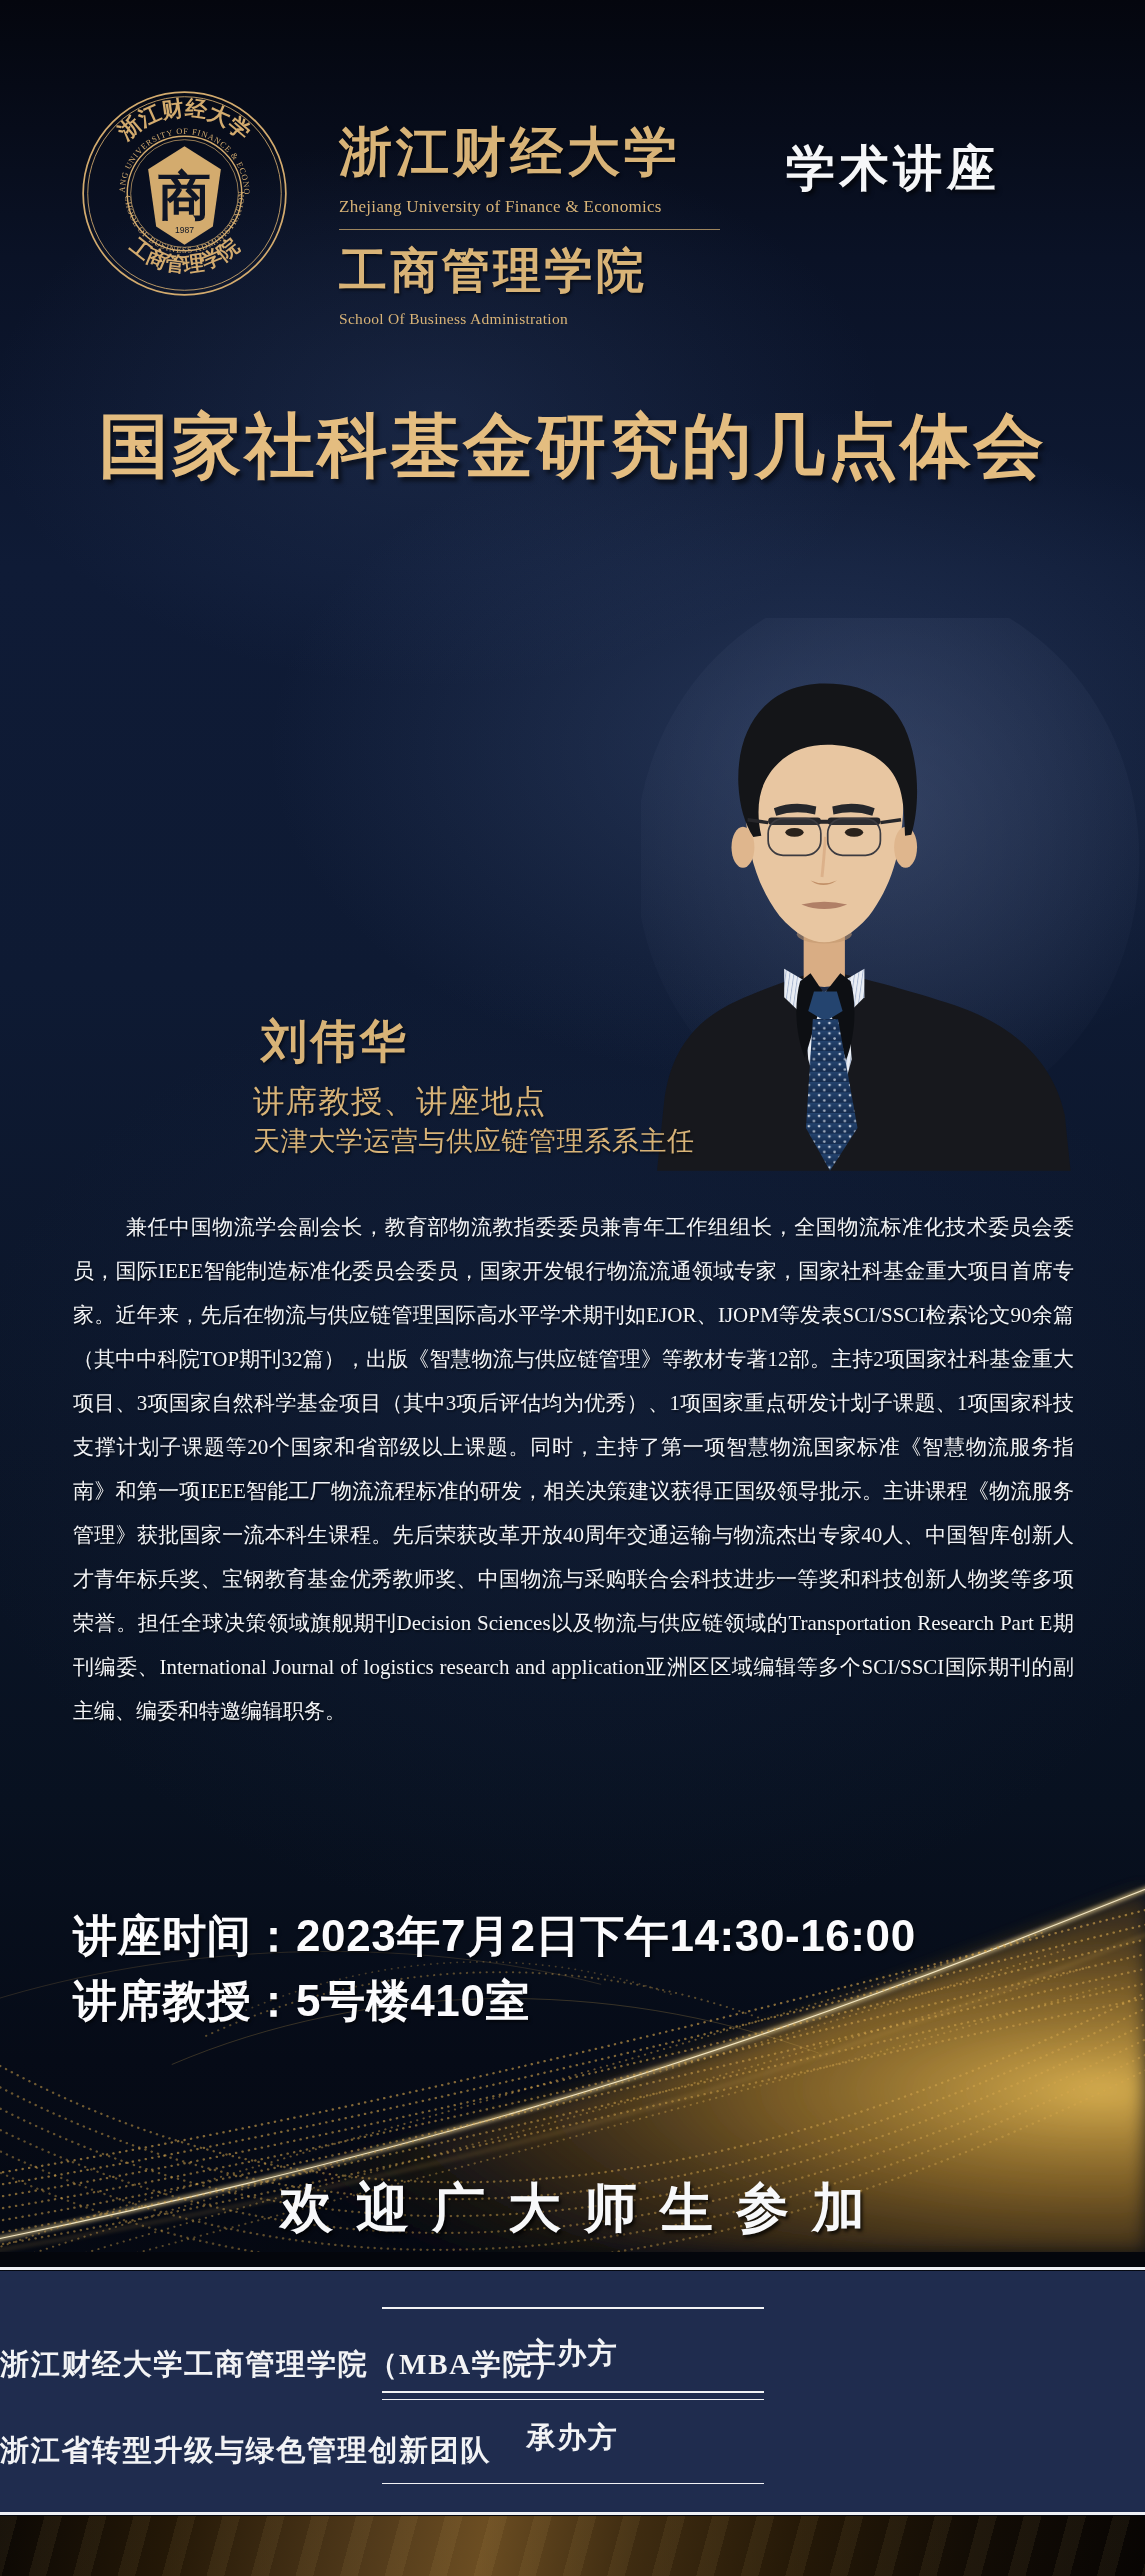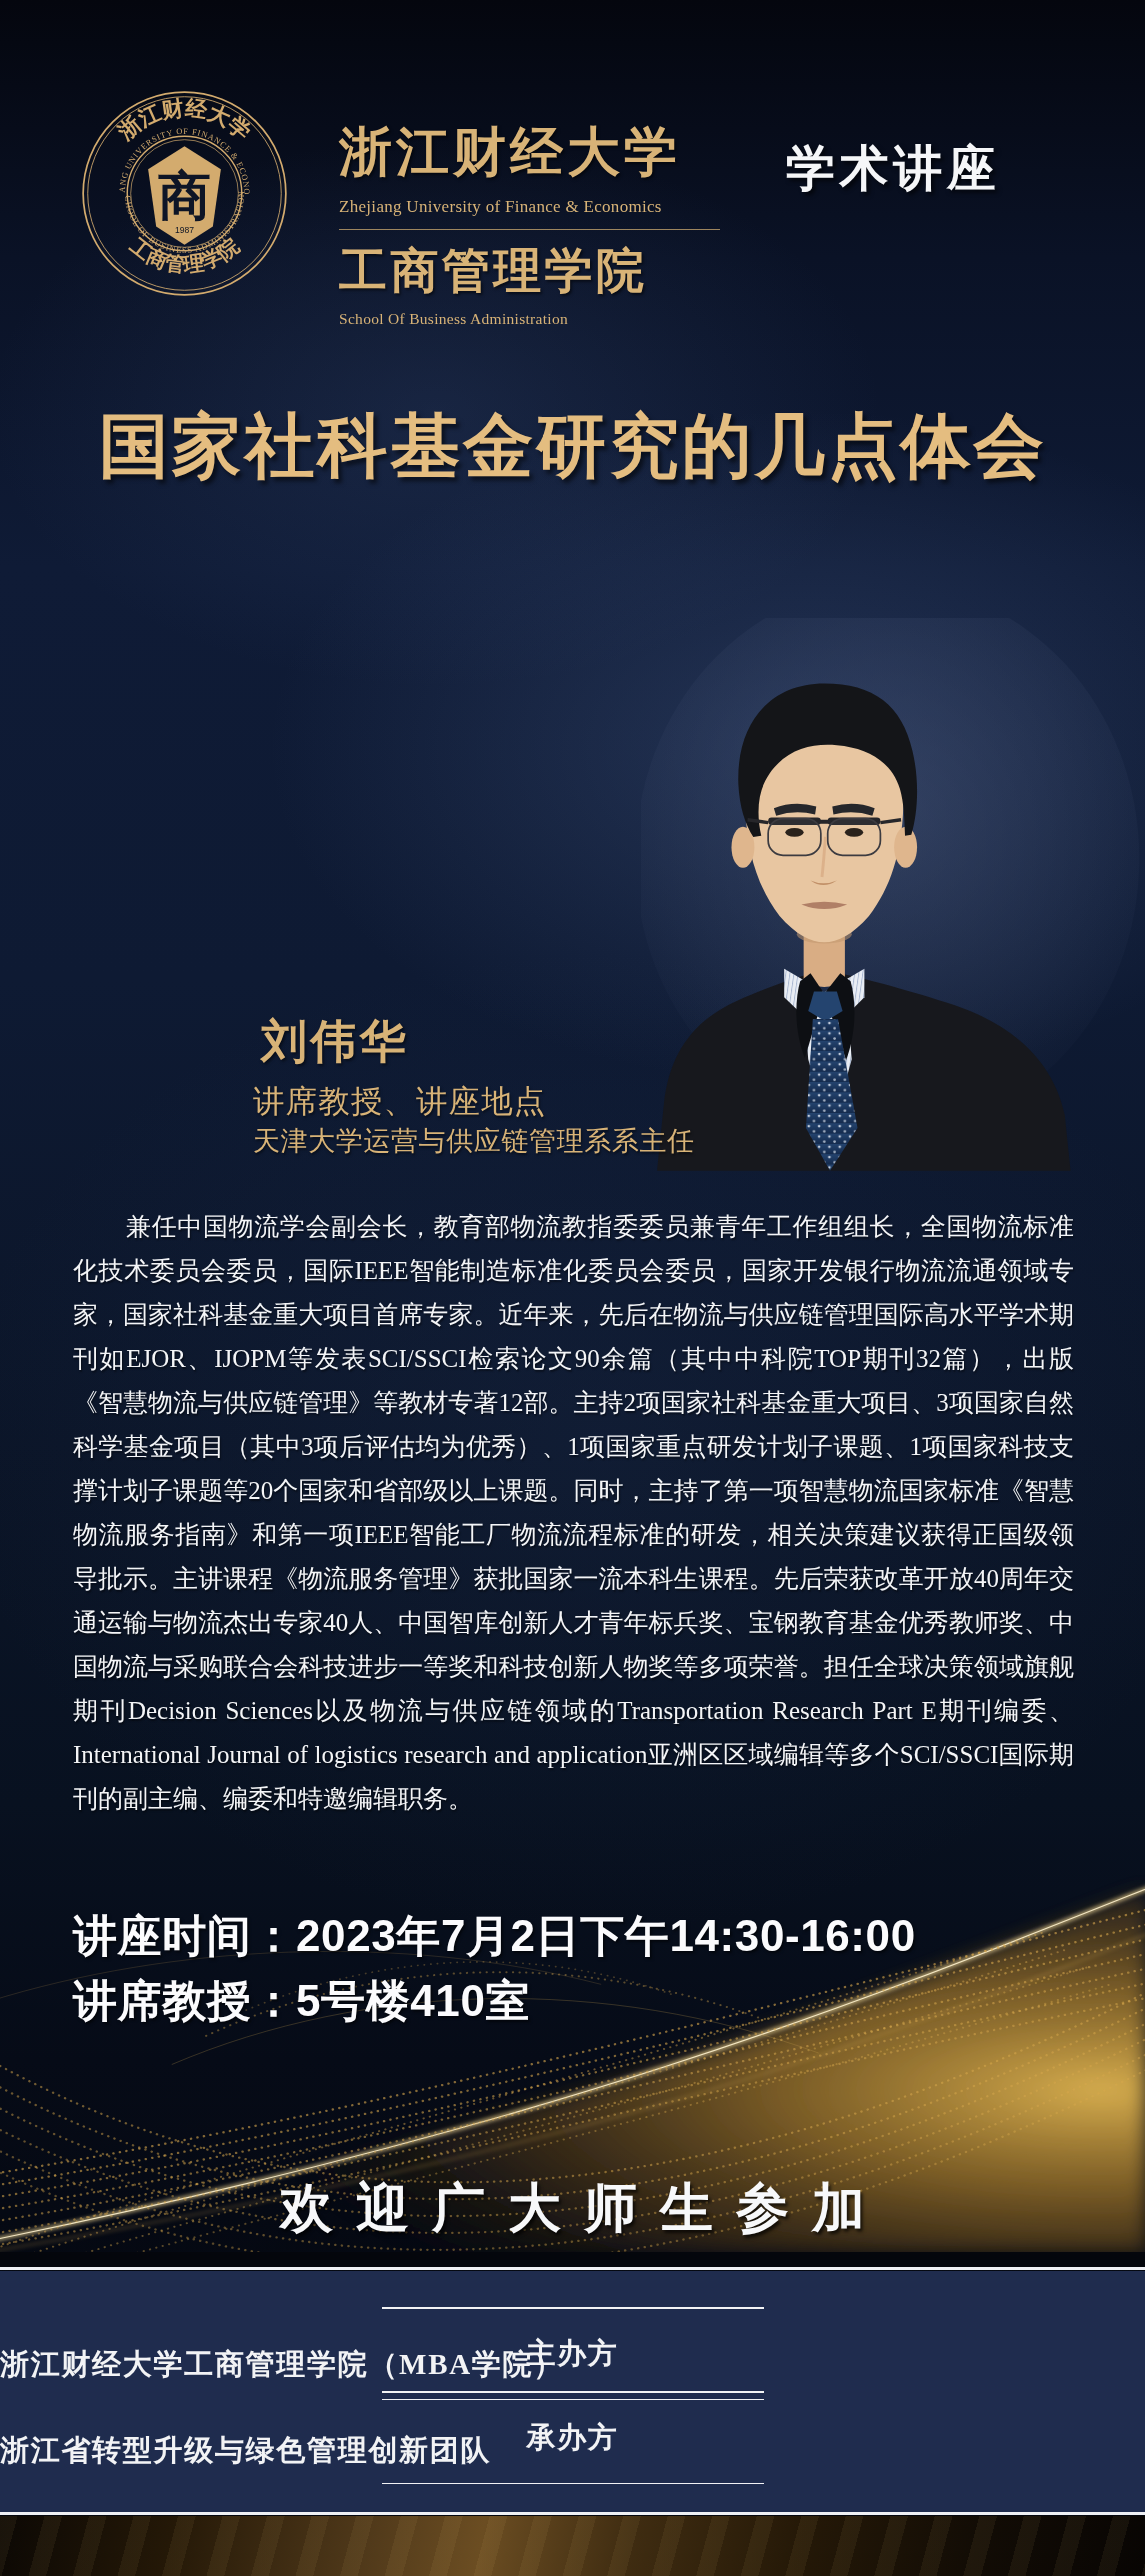--- a/index.html
+++ b/index.html
@@ -30,21 +30,21 @@
     font-size:70px;letter-spacing:2.9px;color:#e4bd80;
     text-shadow:3.4px 4px 4px rgba(0,0,0,.55);white-space:nowrap;}
   
   .portrait{left:641px;top:618px;width:504px;height:553px;}
   .spk-name{left:261px;top:1011px;font-family:"Liberation Sans",sans-serif;font-weight:bold;
             font-size:46px;letter-spacing:3.4px;color:#d8b377;text-shadow:1.7px 2.3px 2.9px rgba(0,0,0,.5);}
   .spk-title1{left:253px;top:1081px;font-size:31.5px;color:#d8b377;letter-spacing:1.1px;text-shadow:1.1px 1.7px 2.3px rgba(0,0,0,.5);}
   .spk-title2{left:253px;top:1123px;font-size:27px;color:#d8b377;letter-spacing:0.6px;text-shadow:1.1px 1.7px 2.3px rgba(0,0,0,.5);}
   
   .bio{left:73px;top:1205px;width:1001px;margin:0;
-       font-size:25px;line-height:44px;color:#f4f5f7;
+       font-size:21px;line-height:44px;color:#f4f5f7;
        text-align:justify;text-indent:53px;text-shadow:1.1px 1.7px 1.7px rgba(0,0,0,.45);}
   
   .detail{left:73px;font-family:"Liberation Sans",sans-serif;font-weight:bold;
           font-size:44px;color:#fbfbfd;letter-spacing:0.6px;white-space:nowrap;
           text-shadow:1.7px 2.3px 2.9px rgba(0,0,0,.6);}
   .detail.time{top:1907px;text-align:center;}
   .detail.place{top:1972px;}
   
   .welcome{left:0;right:0;top:2173px;text-align:center;font-weight:bold;
            font-size:53px;letter-spacing:23px;text-indent:23px;color:#f7f8fa;

